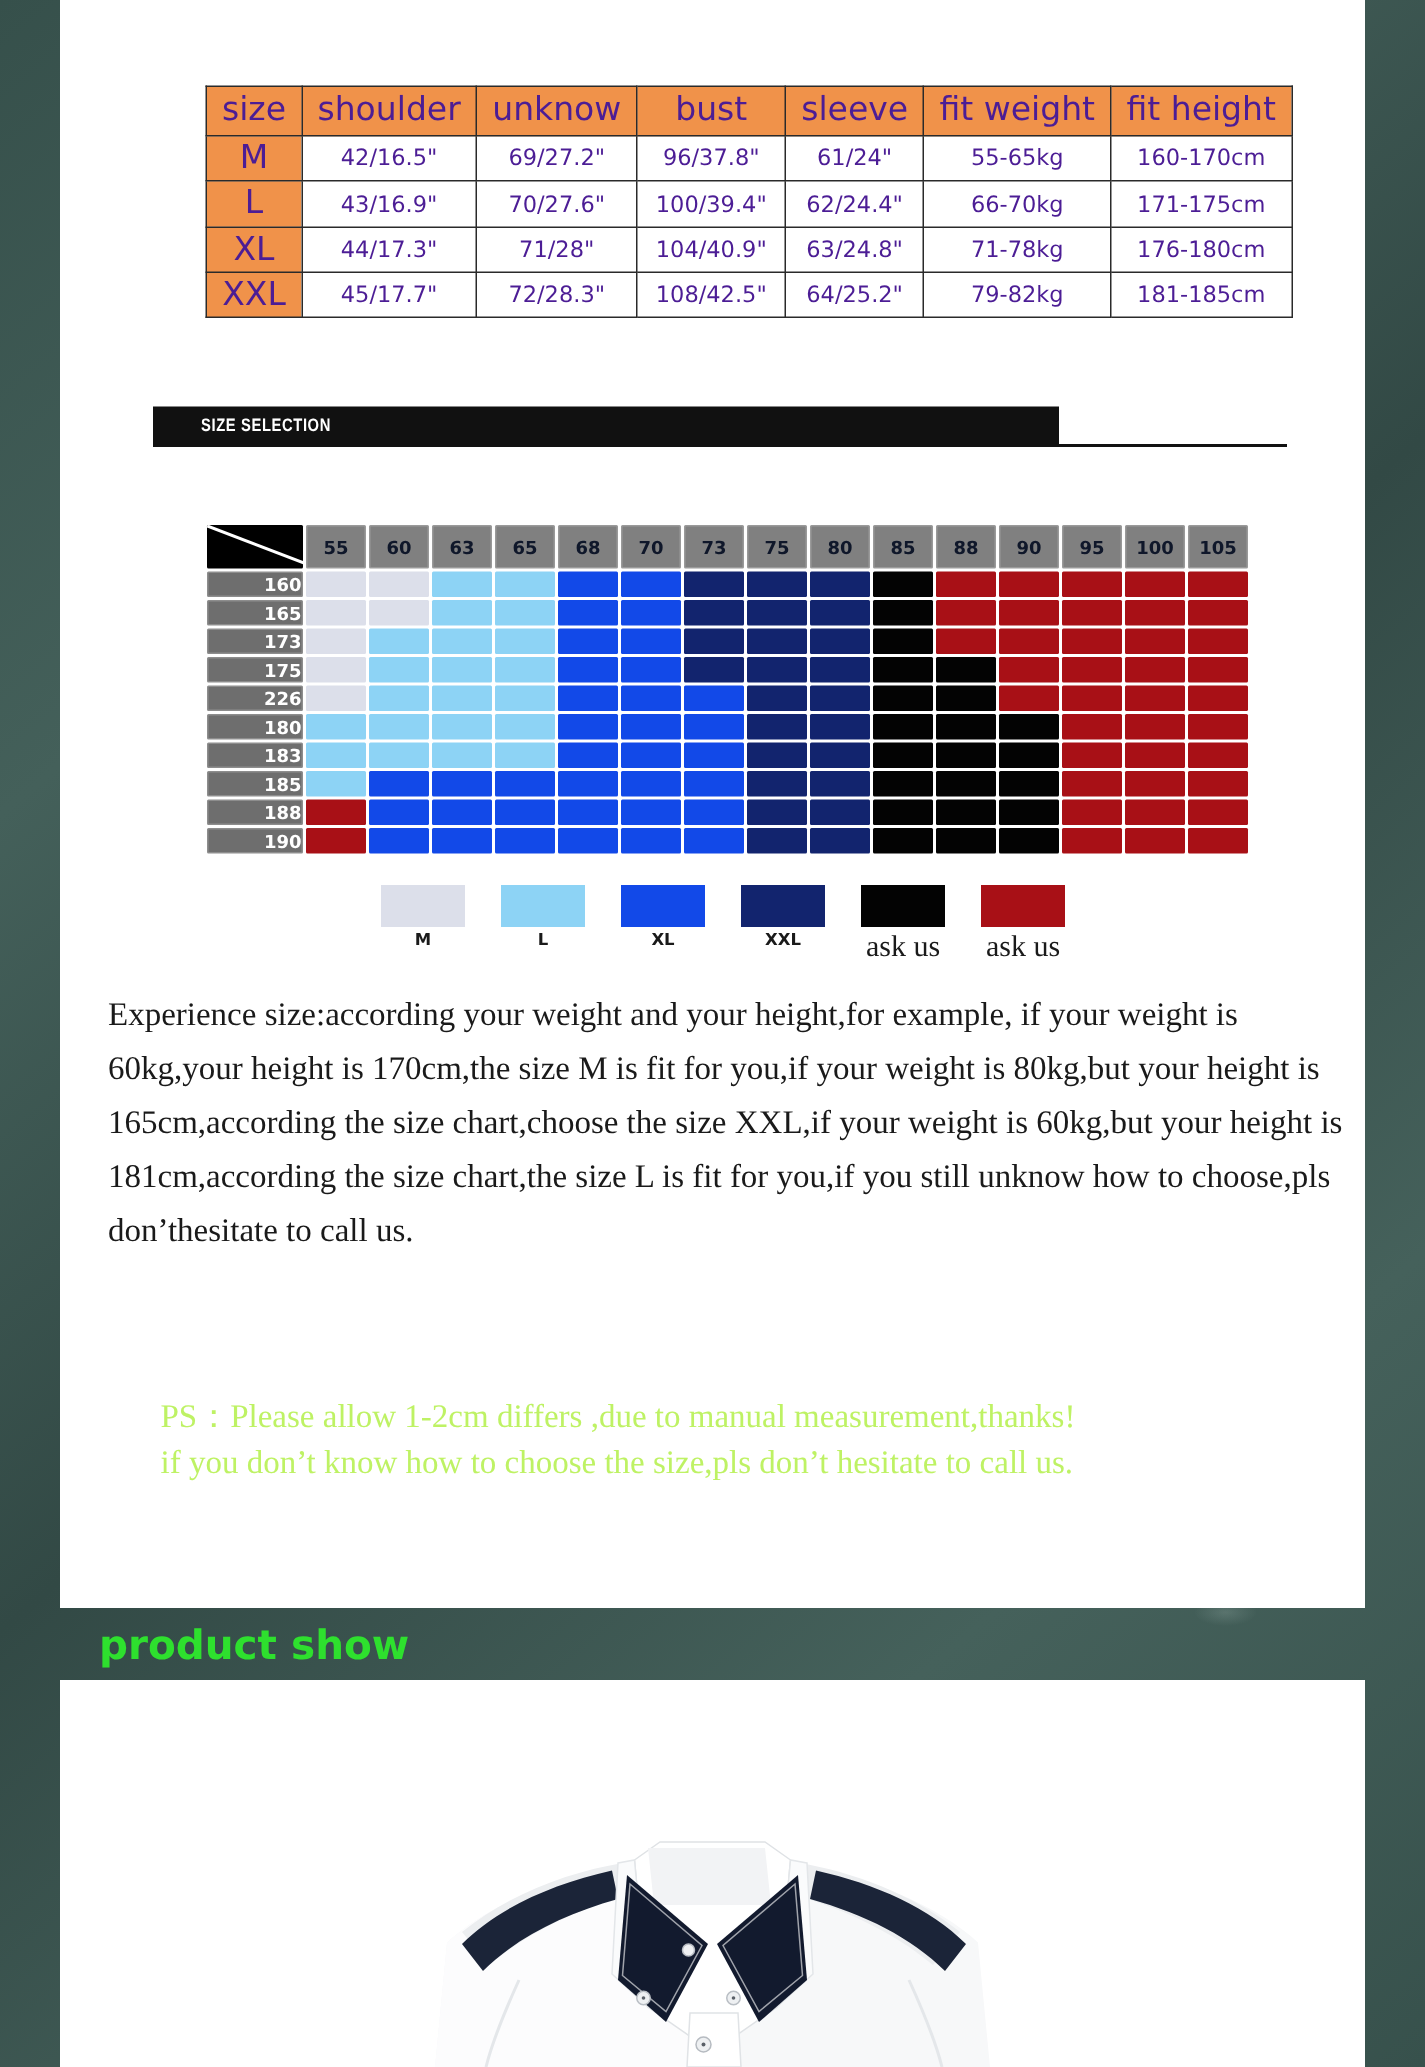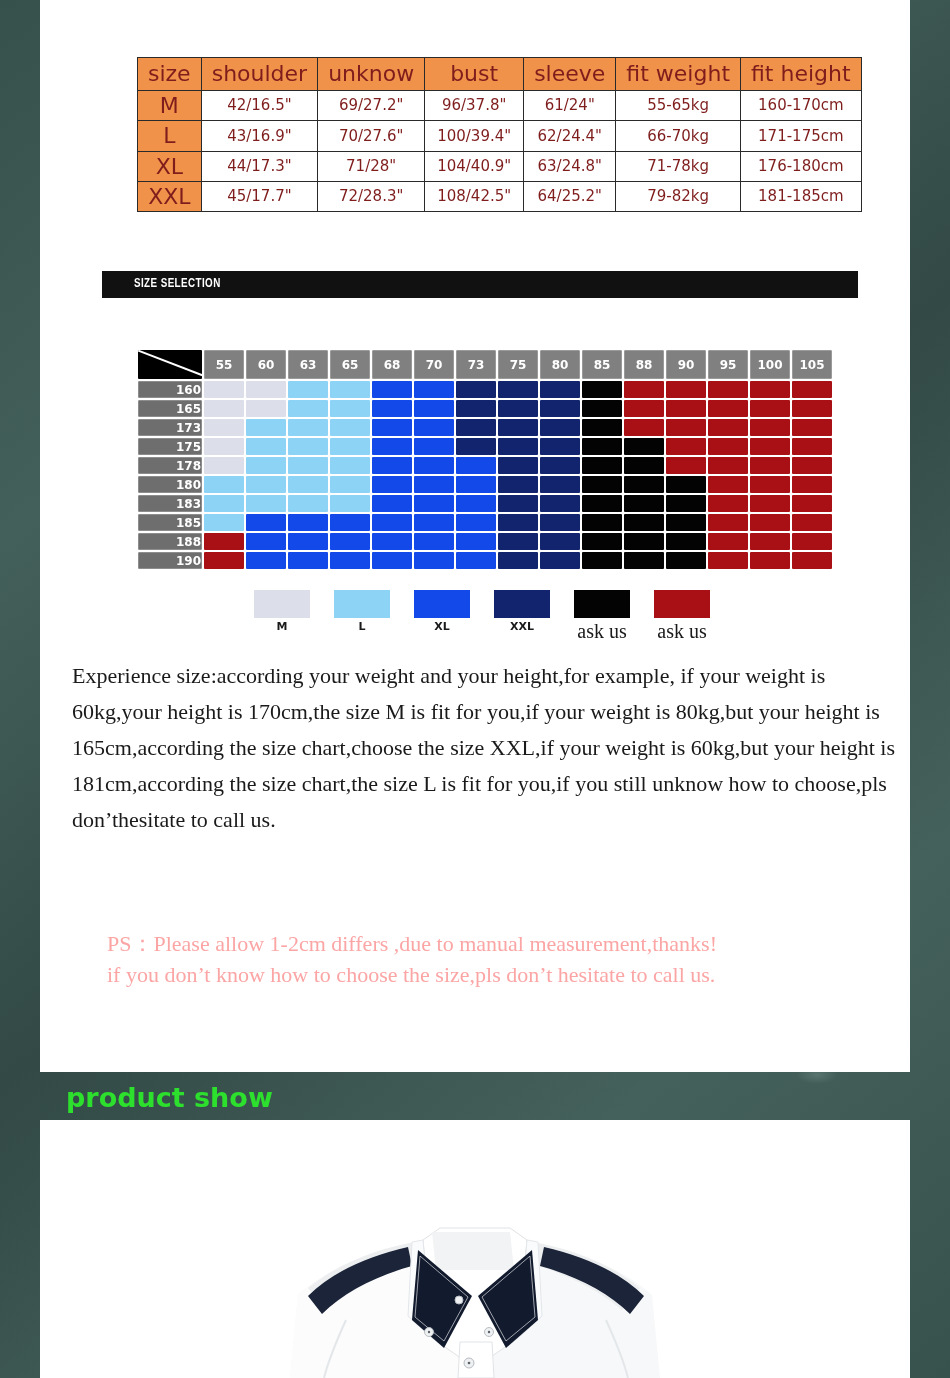--- a/index.html
+++ b/index.html
@@ -32,55 +32,55 @@
   .white-panel-bottom{
     position:absolute;left:40px;top:1120px;width:870px;height:258px;background:#ffffff;
   }
 
   
   .size-table{
     position:absolute;left:137px;top:57px;border-collapse:collapse;
     background:#fff;
   }
   .size-table td,.size-table th{
-    border:1px solid #2a2a2a;text-align:center;color:#7f1d1d;
+    border:1px solid #2a2a2a;text-align:center;color:#4c1d95;
     font-family:"DejaVu Sans",sans-serif;
   }
   .size-table th{
     background:#F0924A;font-size:22px;font-weight:400;padding:4px 10px;line-height:1.1;
   }
   .size-table td.sz{
     background:#F0924A;font-size:22px;font-weight:400;padding:2px 10px;line-height:1.15;
   }
   .size-table td.v{
     background:#fff;font-size:15px;font-weight:400;padding:4px 12px;line-height:1.15;
   }
 
   
   .sel-bar{
-    position:absolute;left:102px;top:271px;width:756px;height:25px;background:#111;
+    position:absolute;left:102px;top:271px;width:604px;height:25px;background:#111;
   }
   .sel-bar span{
     position:absolute;left:32px;top:5px;color:#fff;font-size:12px;font-weight:700;
     letter-spacing:.5px;font-family:"Liberation Sans Narrow","Liberation Sans",sans-serif;
     transform:scaleX(.82);transform-origin:left center;
   }
   .sel-rule{
     position:absolute;left:102px;top:296px;width:756px;height:2px;background:#111;
   }
 
   
   .grid-wrap{position:absolute;left:136px;top:348px;}
   table.grid{border-collapse:separate;border-spacing:2px 2px;}
   table.grid td{
     width:38px;height:15px;padding:0;
     border-radius:1px;
   }
   table.grid td.hdr{
-    background:#808080;color:#ffffff;font-size:12px;font-weight:700;text-align:center;
+    background:#808080;color:#0f172a;font-size:12px;font-weight:700;text-align:center;
     height:27px;border:1px solid #9a9a9a;font-family:"DejaVu Sans",sans-serif;
   }
   table.grid td.rowlbl{
     background:#6e6e6e;color:#fff;font-size:12px;font-weight:700;text-align:right;
     width:62px;height:15px;border:1px solid #8d8d8d;font-family:"DejaVu Sans",sans-serif;
   }
   table.grid td.corner{
     width:62px;height:27px;background:#000;position:relative;overflow:hidden;
   }
   table.grid td.corner::after{
@@ -104,21 +104,21 @@
 
   
   .para{
     position:absolute;left:72px;top:658px;width:830px;
     font-family:"Liberation Serif","DejaVu Serif",serif;
     font-size:22px;color:#1a1a1a;line-height:36px;text-align:left;
   }
   .ps-block{
     position:absolute;left:107px;top:928px;width:790px;
     font-family:"Liberation Serif","DejaVu Serif",serif;
-    font-size:22px;color:#fca5a5;line-height:31px;
+    font-size:22px;color:#bef264;line-height:31px;
   }
 
   
   .ps-banner{
     position:absolute;left:40px;top:1078px;width:870px;height:40px;
     overflow:hidden;
   }
   .ps-banner-txt{
     position:absolute;left:26px;top:4px;
     font-size:27px;font-weight:700;color:#2ee02e;
@@ -281,21 +281,21 @@
           <td class="c-xxl"></td>
           <td class="c-xxl"></td>
           <td class="c-black"></td>
           <td class="c-black"></td>
           <td class="c-red"></td>
           <td class="c-red"></td>
           <td class="c-red"></td>
           <td class="c-red"></td>
         </tr>
         <tr>
-          <td class="rowlbl">178</td>
+          <td class="rowlbl">226</td>
           <td class="c-m"></td>
           <td class="c-l"></td>
           <td class="c-l"></td>
           <td class="c-l"></td>
           <td class="c-xl"></td>
           <td class="c-xl"></td>
           <td class="c-xl"></td>
           <td class="c-xxl"></td>
           <td class="c-xxl"></td>
           <td class="c-black"></td>

